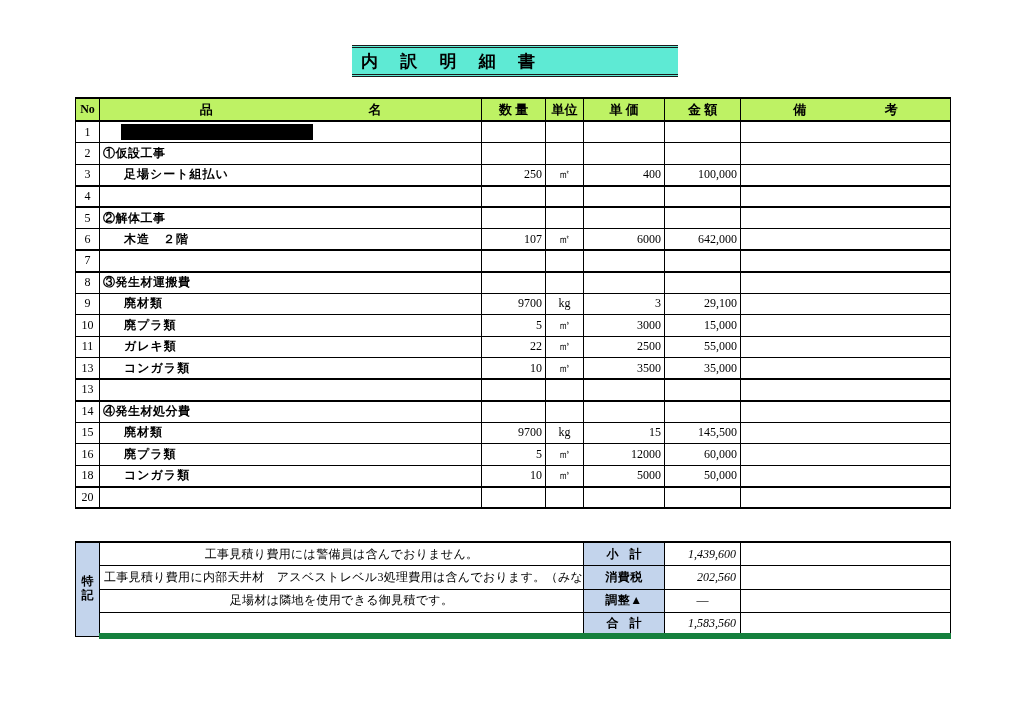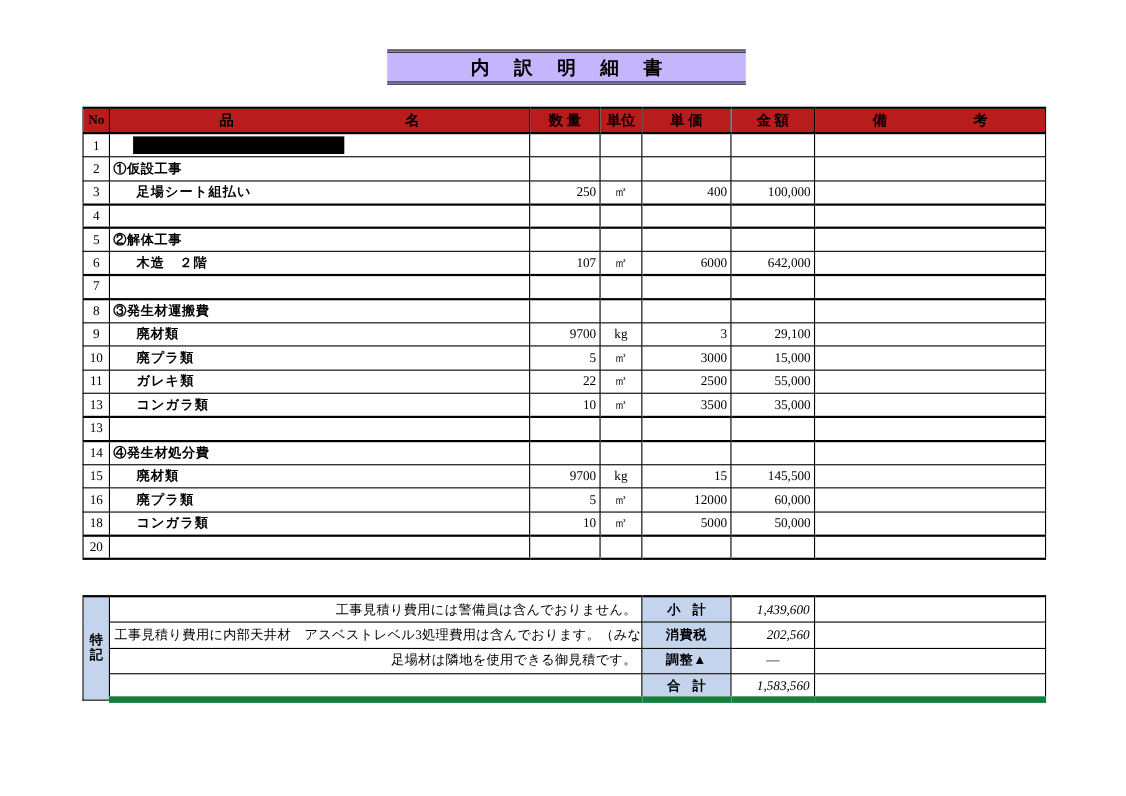--- a/index.html
+++ b/index.html
@@ -16,27 +16,26 @@
     overflow: hidden;
   }
 
   
   #title-band {
     position: absolute;
     left: 352px;
     top: 45px;
     width: 326px;
     height: 32px;
-    background: #c4b5fd;
+    background: #5eead4;
     border-top: 3px double #1a1a1a;
     border-bottom: 3px double #1a1a1a;
     box-sizing: border-box;
     display: flex;
     align-items: center;
-    justify-content: center;
   }
   #title-band .title-text {
     font-size: 17px;
     font-weight: bold;
     letter-spacing: 9px;
     text-indent: 9px;
     white-space: nowrap;
   }
 
   
@@ -66,21 +65,21 @@
   col.c-no    { width: 24px; }
   col.c-name  { width: 382px; }
   col.c-qty   { width: 64px; }
   col.c-unit  { width: 38px; }
   col.c-price { width: 81px; }
   col.c-amt   { width: 76px; }
   col.c-note  { width: 210px; }
 
   
   tr.head td {
-    background: #b91c1c;
+    background: #bef264;
     text-align: center;
     font-weight: bold;
     font-size: 13px;
     height: 23px;
     border-top: 2px solid #000;
     border-bottom: 2px solid #000;
   }
   tr.head td.h-no { font-size: 12px; letter-spacing: 0; }
   tr.head td.h-name { letter-spacing: 0; }
 
@@ -143,21 +142,21 @@
     font-weight: bold;
     font-size: 13px;
     line-height: 1.15;
     padding: 0;
     border-top: 2px solid #000;
     border-bottom: 2px solid #000;
   }
   td.tokki .vch { display: block; }
 
   td.notetext {
-    text-align: right;
+    text-align: center;
     letter-spacing: 0.3px;
   }
   td.sumlabel {
     background: #c3d4ec;
     text-align: center;
     font-weight: bold;
     letter-spacing: 4px;
     text-indent: 4px;
     font-size: 12px;
   }

